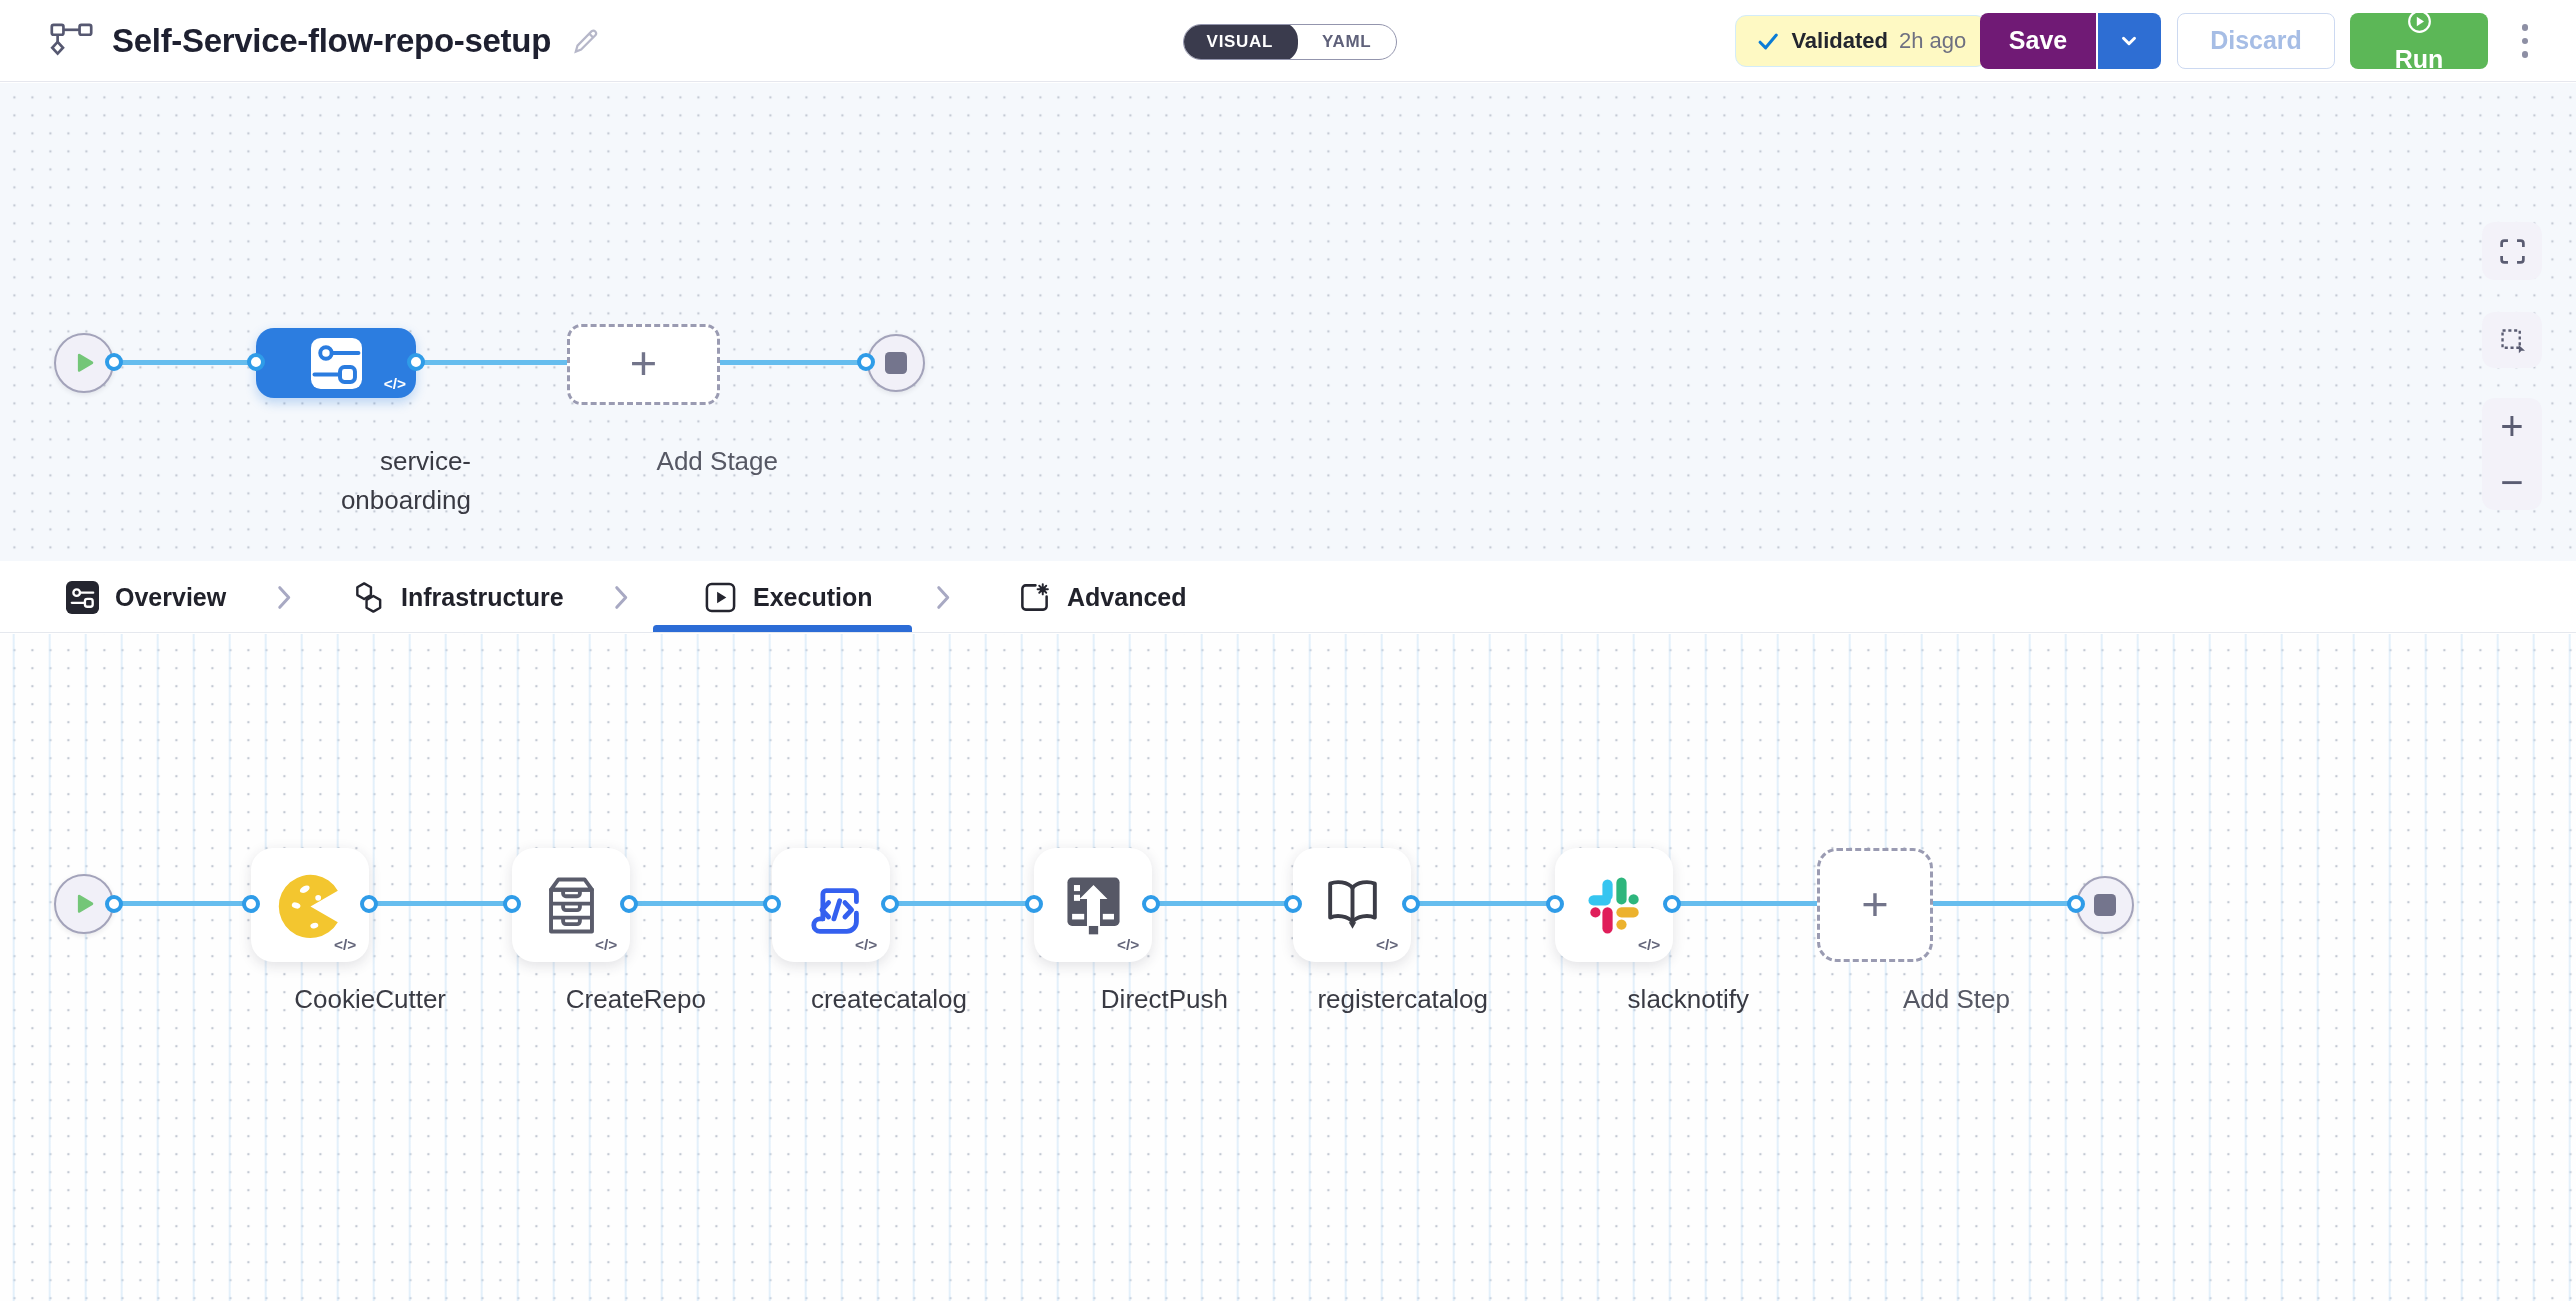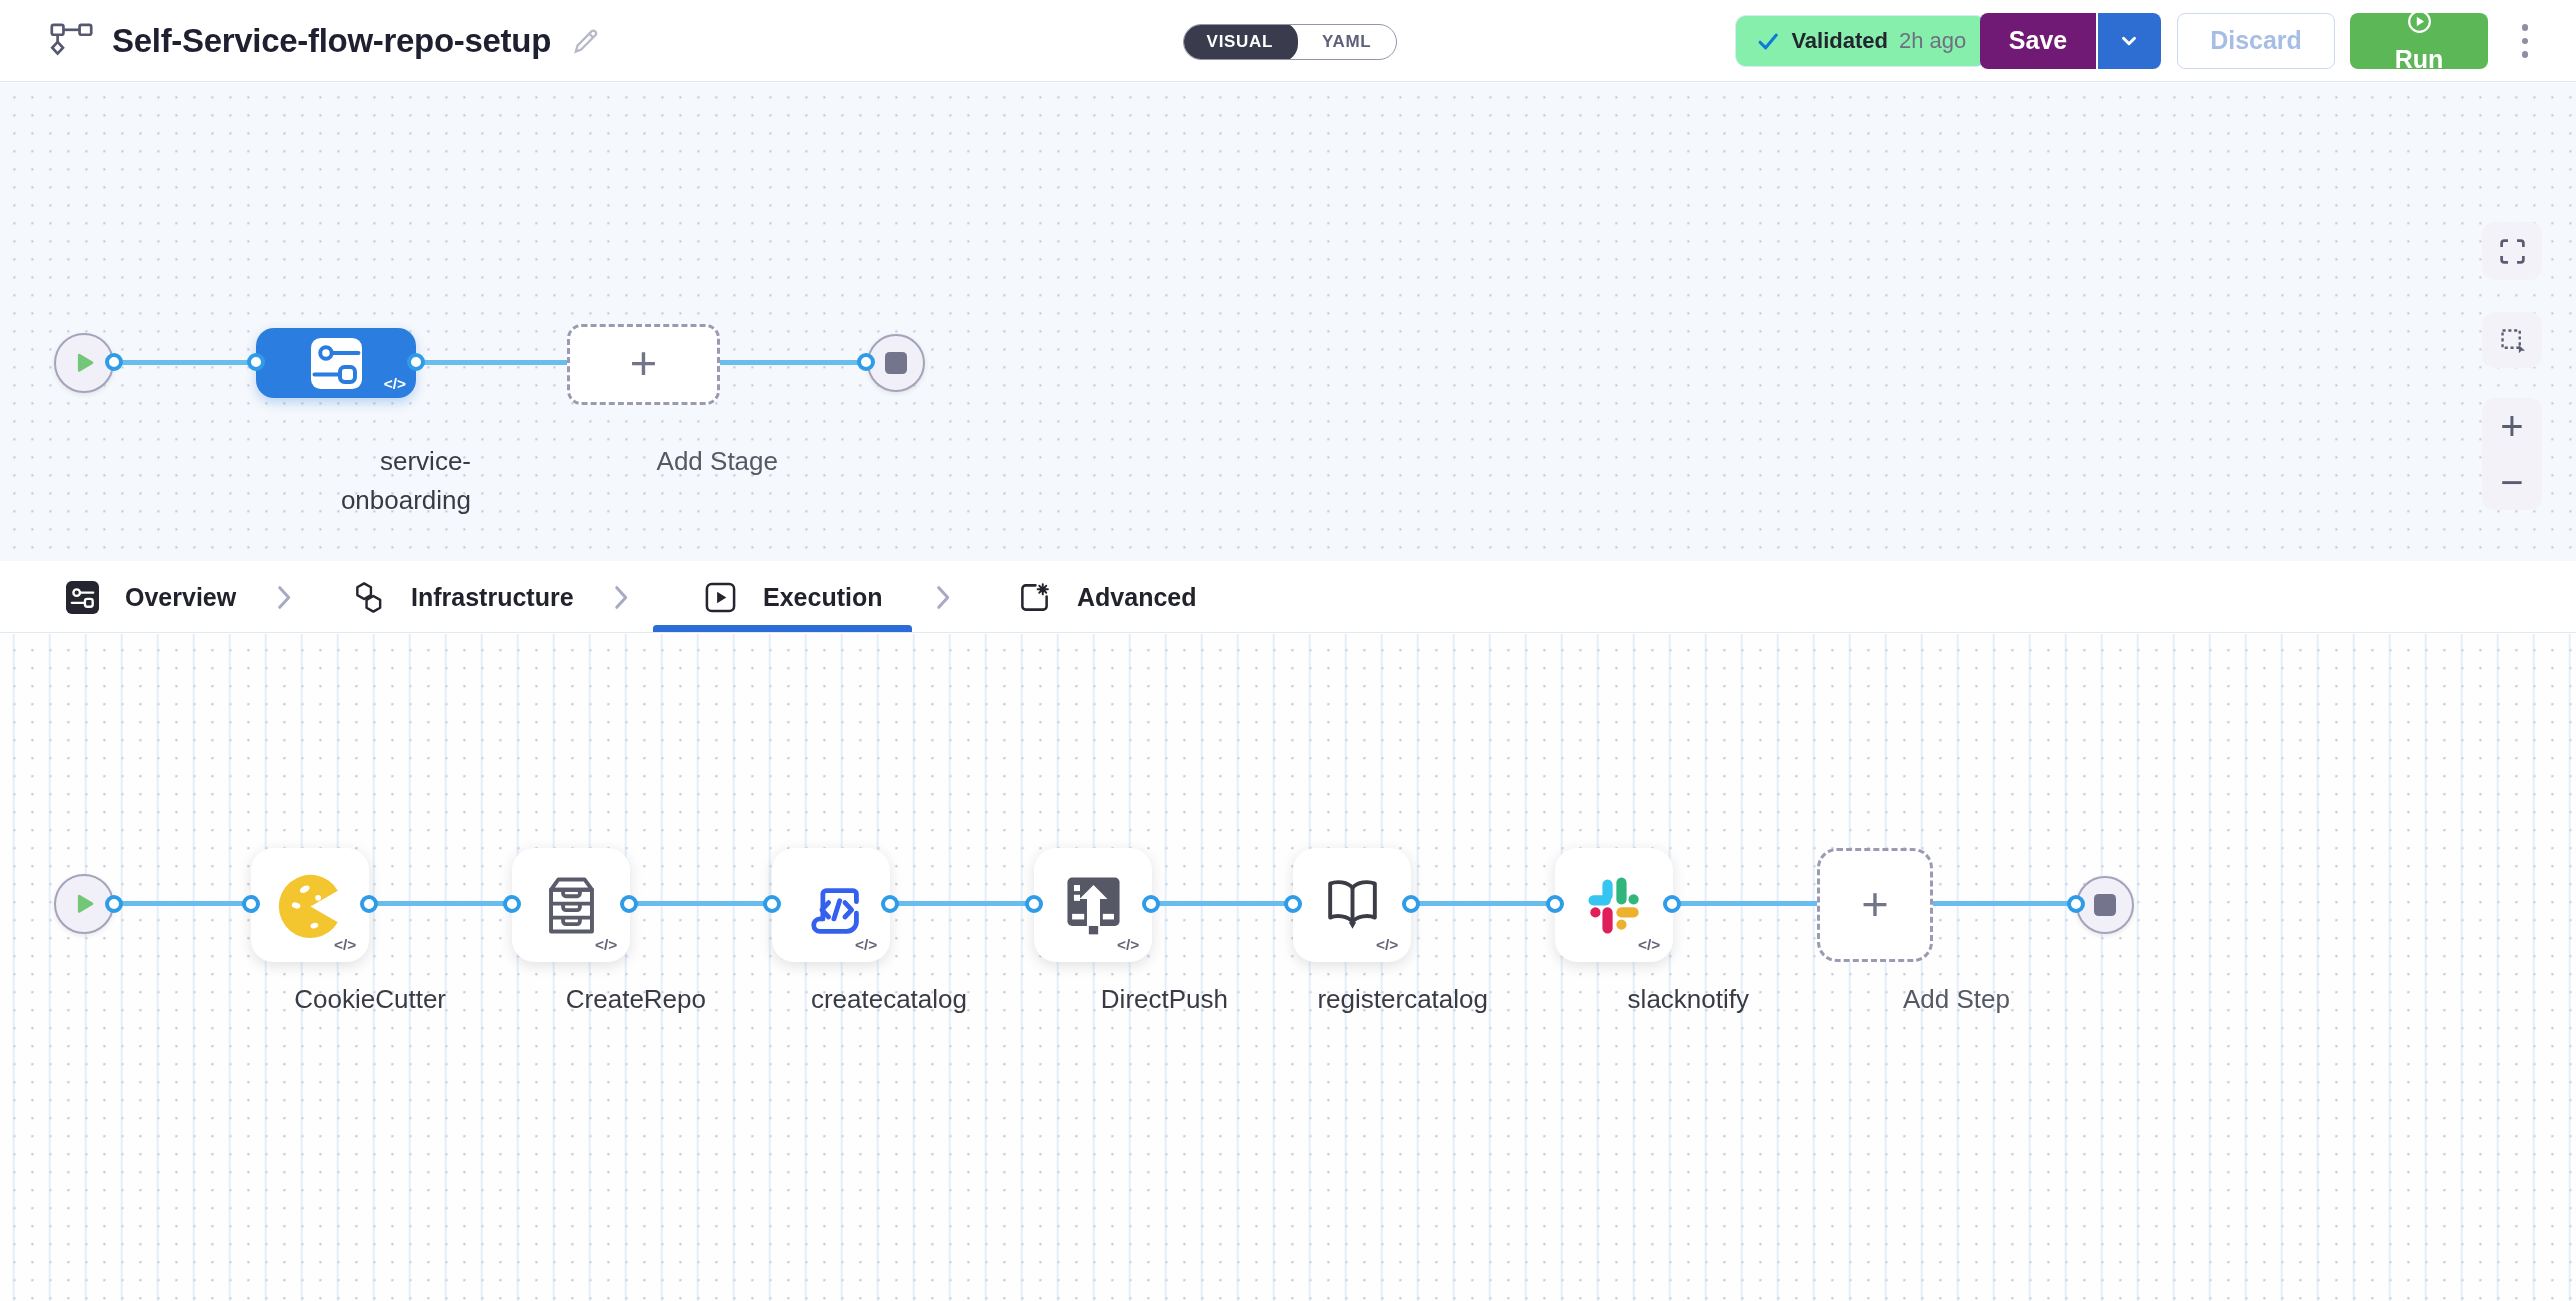--- a/index.html
+++ b/index.html
@@ -14,21 +14,21 @@
   .page-title { font-size:33px; font-weight:bold; color:#1e2030; letter-spacing:-0.3px; }
   .icon-btn { display:flex; align-items:center; justify-content:center; cursor:pointer; background:none; border:none; }
 
   .mode-toggle { position:absolute; left:1183px; top:23.5px; height:36px; display:flex; align-items:center;
                  border:1.8px solid #9395ad; border-radius:19px; background:#fff; overflow:hidden; }
   .mode-seg { height:36px; display:flex; align-items:center; padding:0 24.4px; font-size:17px; font-weight:bold;
               letter-spacing:0.7px; color:#5f617a; cursor:pointer; }
   .mode-seg.active { background:#3a3b4d; color:#fff; border-radius:18px; margin:-1.8px 0 -1.8px -1.8px; height:40px; }
 
   .validated-badge { position:absolute; left:1735px; top:15.4px; height:52px; display:flex; align-items:center;
-                     gap:11px; padding:0 20px; border:1.8px solid #d3ecf9; border-radius:11px; background:#86efac; }
+                     gap:11px; padding:0 20px; border:1.8px solid #d3ecf9; border-radius:11px; background:#fef9c3; }
   .validated-label { font-size:22px; font-weight:bold; color:#23262e; }
   .validated-time { font-size:22px; color:#6e7081; }
 
   .save-group { position:absolute; left:1980px; top:12.7px; height:56px; display:flex; border-radius:8.1px; overflow:hidden; }
   .save-main { width:116px; background:#701a75; color:#fff; font-size:25px; font-weight:bold;
                display:flex; align-items:center; justify-content:center; border:none; cursor:pointer; }
   .save-sep { width:1.8px; background:rgba(255,255,255,0.9); }
   .save-chevron { width:63px; background:#2e6ed3; display:flex; align-items:center; justify-content:center; border:none; cursor:pointer; }
 
   .discard-btn { position:absolute; left:2177px; top:12.7px; width:158px; height:56px; background:#fff;
@@ -81,21 +81,21 @@
   .ctrl { position:absolute; left:2482px; width:60px; background:#f3f2f9; border-radius:12.7px; color:#5a5c72;
           display:flex; align-items:center; justify-content:center; cursor:pointer; z-index:8; border:none; }
   .zoom-pill { position:absolute; left:2482px; top:315px; width:60px; height:112px; background:#f3f2f9;
                border-radius:12.7px; display:flex; flex-direction:column; z-index:8; }
   .zoom-half { flex:1; display:flex; align-items:center; justify-content:center; font-size:40px; font-weight:300;
                color:#5a5c72; cursor:pointer; border:none; background:none; font-family:"Liberation Sans", sans-serif; }
 
   
   .tabbar { position:absolute; left:0; top:561px; width:2576px; height:72px; background:#fff;
             border-bottom:0.9px solid #e5e8ee; z-index:15; }
-  .tab { position:absolute; top:0; height:72px; display:flex; align-items:center; gap:26px; cursor:pointer; }
+  .tab { position:absolute; top:0; height:72px; display:flex; align-items:center; gap:16px; cursor:pointer; }
   .tab-label { font-size:25px; font-weight:600; color:#21222b; }
   .tab-sep { position:absolute; top:0; height:72px; display:flex; align-items:center; }
   .tab-underline { position:absolute; left:653px; bottom:0; width:259px; height:7.2px; background:#2c6cd6;
                    border-radius:3.6px 3.6px 0 0; }
   .save-template-btn { position:absolute; right:33px; top:12.7px; height:47px; padding:0 23.5px; background:#fff;
                        border:2.7px solid #2a6ad0; border-radius:9px; color:#2161d1; font-size:25px; font-weight:bold;
                        display:flex; align-items:center; gap:13.6px; cursor:pointer; font-family:"Liberation Sans", sans-serif; }
 </style>
 </head>
 <body>

